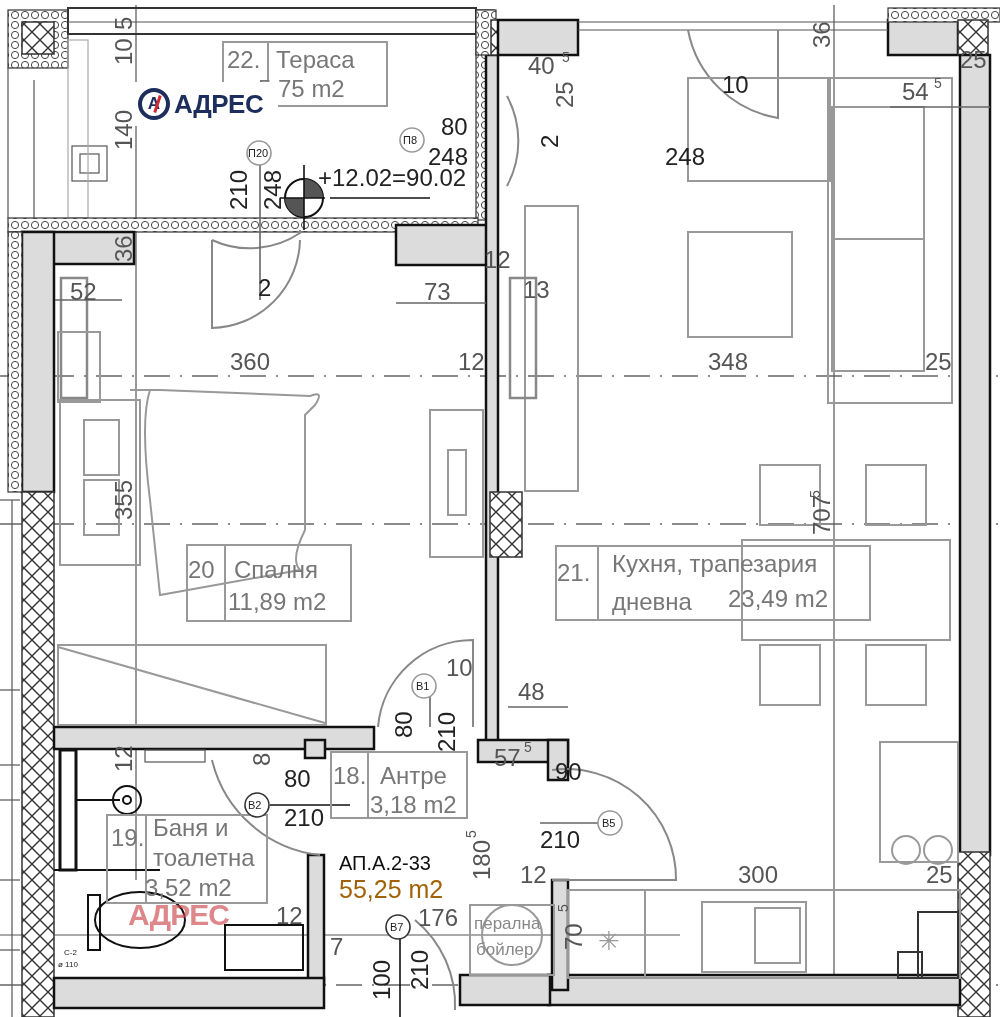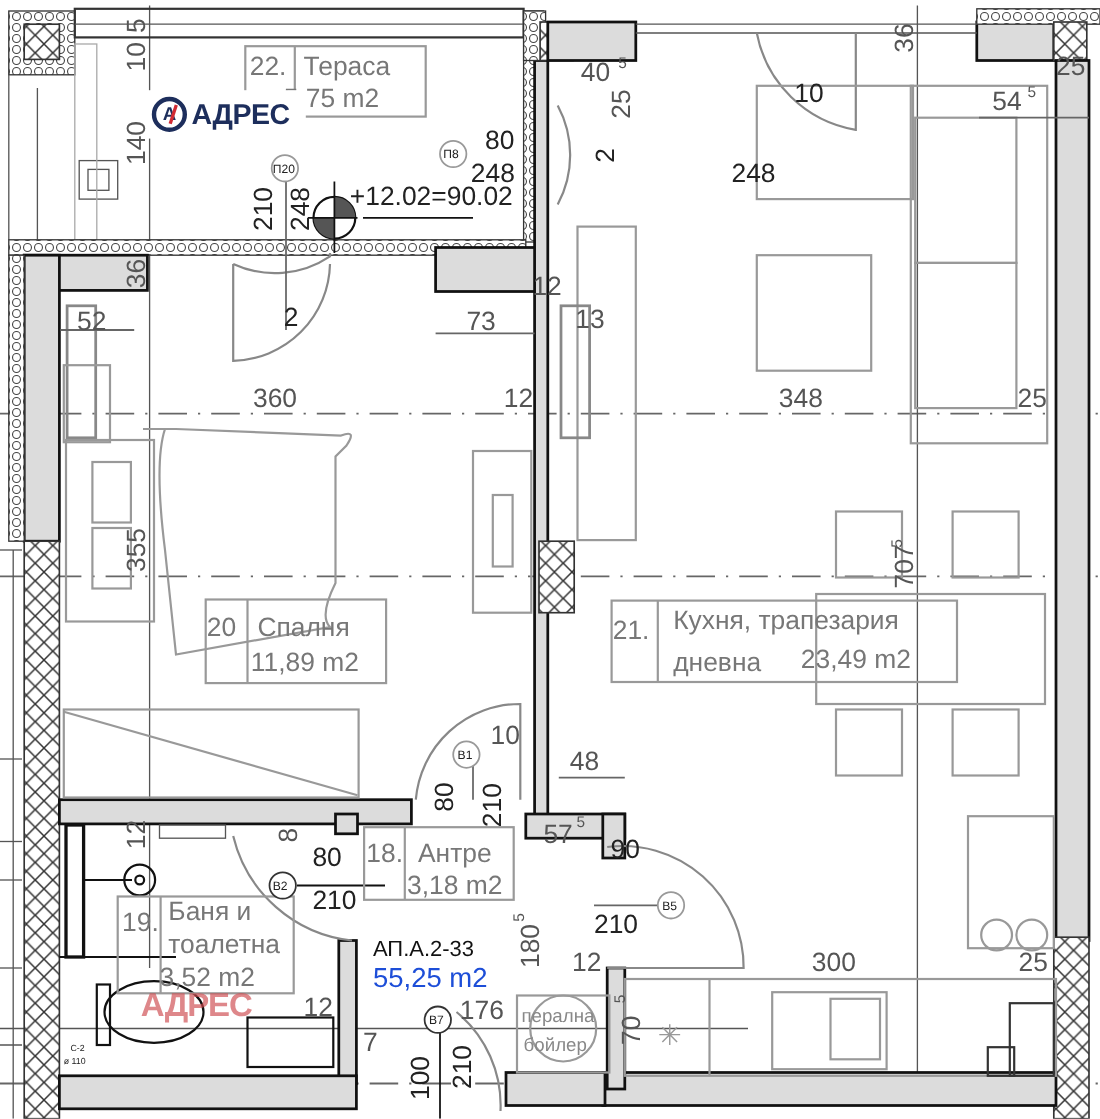--- a/index.html
+++ b/index.html
@@ -19,21 +19,21 @@
   .t-room{font-family:"Liberation Sans",sans-serif;font-size:24px;fill:#777;}
   .t-tag{font-family:"Liberation Sans",sans-serif;font-size:11px;fill:#222;}
   .tagc{fill:#fff;stroke:#333;stroke-width:1.6;}
   .tagcl{fill:#fff;stroke:#999;stroke-width:1.6;}
   .logo{position:absolute;left:134px;top:82px;width:140px;height:44px;background:#fff;display:flex;align-items:center;gap:4px;padding-left:4px;}
   .logo-mark{width:32px;height:32px;border-radius:50%;border:4px solid #1d2e5c;box-sizing:border-box;position:relative;display:flex;align-items:center;justify-content:center;font-weight:bold;color:#1d2e5c;font-size:17px;}
   .logo-mark .slash{position:absolute;width:3px;height:18px;background:#d12a33;transform:rotate(18deg);left:14px;top:3px;}
   .logo-text{font-weight:bold;font-size:26px;color:#1d2e5c;letter-spacing:-0.5px;}
   .wm{position:absolute;left:128px;top:898px;font-weight:bold;font-size:30px;color:rgba(205,70,75,0.65);letter-spacing:-1px;}
   .apt-code{position:absolute;left:339px;top:852px;font-weight:normal;font-size:20px;color:#111;}
-  .apt-area{position:absolute;left:339px;top:875px;font-size:25px;color:#1d4ed8;}
+  .apt-area{position:absolute;left:339px;top:875px;font-size:25px;color:#a16207;}
 </style>
 </head>
 <body>
 
 <svg width="1000" height="1017" viewBox="0 0 1000 1017">
   <defs>
     <pattern id="xhatch" width="16" height="16" patternUnits="userSpaceOnUse">
       <rect width="16" height="16" fill="#fff"></rect>
       <path d="M0 0L16 16M16 0L0 16" stroke="#333" stroke-width="1.4"></path>
     </pattern>

